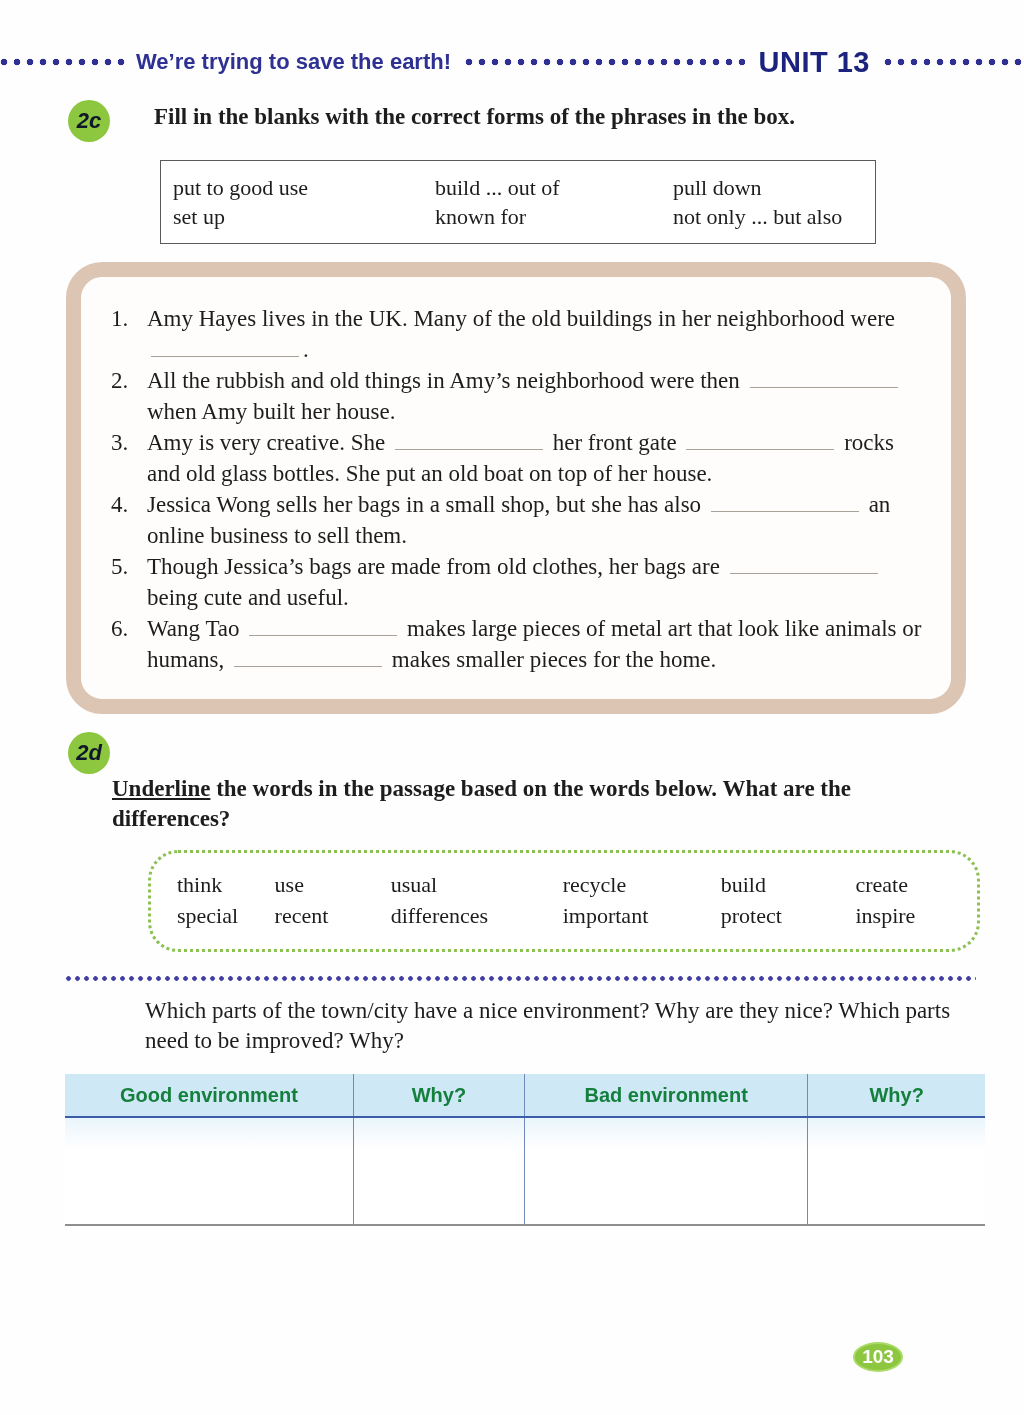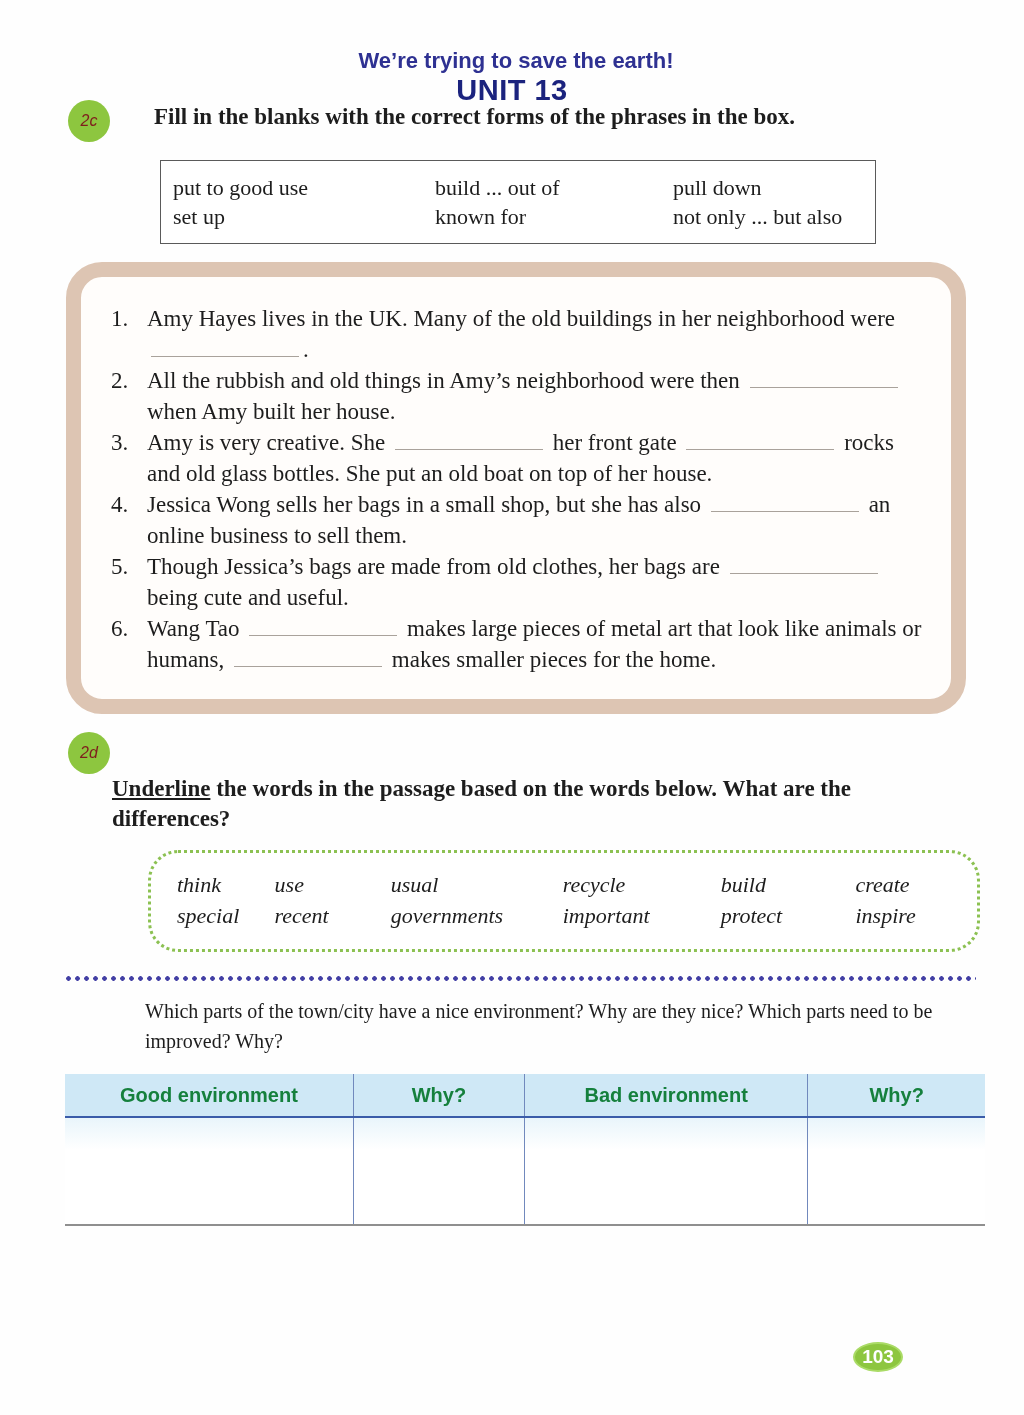--- a/index.html
+++ b/index.html
@@ -12,21 +12,20 @@
     font-family:"Liberation Serif","DejaVu Serif",serif;
     color:#1d1d1d;
   }
 
   
   .header-rule {
     display:flex; align-items:center;
     margin-top:48px;
     height:28px;
     font-family:"Liberation Sans","DejaVu Sans",sans-serif;
-    flex-direction:column;
   }
   .dots {
     height:8px;
     background-image:radial-gradient(circle at 4px 4px,#2e3192 3px,transparent 3.6px);
     background-size:13px 8px;
     background-repeat:repeat-x;
   }
   .dots-left  { width:128px; }
   .dots-mid   { flex:1; margin:0 14px; }
   .dots-right { width:140px; margin-left:14px; }
@@ -36,23 +35,23 @@
   .header-unit {
     color:#1b237e; font-weight:800; font-size:29px; letter-spacing:0.5px; white-space:nowrap;
   }
 
   
   .sec-head { display:flex; margin-left:68px; margin-right:40px; }
   .badge {
     flex:0 0 auto;
     width:42px; height:42px; border-radius:50%;
     background:#8dc63f;
-    color:#7f1d1d;
-    font-family:"Liberation Sans","DejaVu Sans",sans-serif;
-    font-weight:400; font-style:italic; font-size:16px;
+    color:#0f172a;
+    font-family:"Liberation Sans","DejaVu Sans",sans-serif;
+    font-weight:700; font-style:italic; font-size:22px;
     display:flex; align-items:center; justify-content:center;
     margin-top:-2px;
   }
   .instr {
     margin-left:44px;
     font-size:23px; line-height:30px; font-weight:700;
     width:832px;
   }
   .instr .u { text-decoration:underline; }
 
@@ -90,40 +89,40 @@
   }
 
   
   .word-box {
     margin:16px 0 0 148px;
     width:832px;
     border:3px dotted #8cc152;
     border-radius:30px;
     background:#fff;
     padding:16px 10px 18px 26px;
-    font-size:22px; line-height:31px;font-style:italic;
+    font-size:22px; line-height:31px;
   }
   .word-row {
     display:grid;
     grid-template-columns:1.05fr 1.25fr 1.85fr 1.7fr 1.45fr 1.2fr;
   }
 
   
   .divider {
     margin:24px 48px 0 66px;
     height:6px;
     background-image:radial-gradient(circle at 2.5px 2.5px,#4340a5 2px,transparent 2.6px);
     background-size:9px 5px;
     background-repeat:repeat-x;
   }
 
   .question {
     margin:14px 0 0 145px;
     width:820px;
-    font-size:20px; line-height:30px;
+    font-size:23px; line-height:30px;
   }
 
   
   .env-table {
     margin:18px 0 0 65px;
     width:920px;
     font-family:"Liberation Sans","DejaVu Sans",sans-serif;
   }
   .t-row { display:grid; grid-template-columns:31.4% 18.6% 30.8% 19.2%; }
   .t-head { background:#cfe8f6; border-bottom:2px solid #3a5ca9; }
@@ -224,21 +223,21 @@
       <span>think</span>
       <span>use</span>
       <span>usual</span>
       <span>recycle</span>
       <span>build</span>
       <span>create</span>
     </div>
     <div class="word-row">
       <span>special</span>
       <span>recent</span>
-      <span>governments</span>
+      <span>differences</span>
       <span>important</span>
       <span>protect</span>
       <span>inspire</span>
     </div>
   </div>
 
 
   <div class="divider"></div>
 
 

